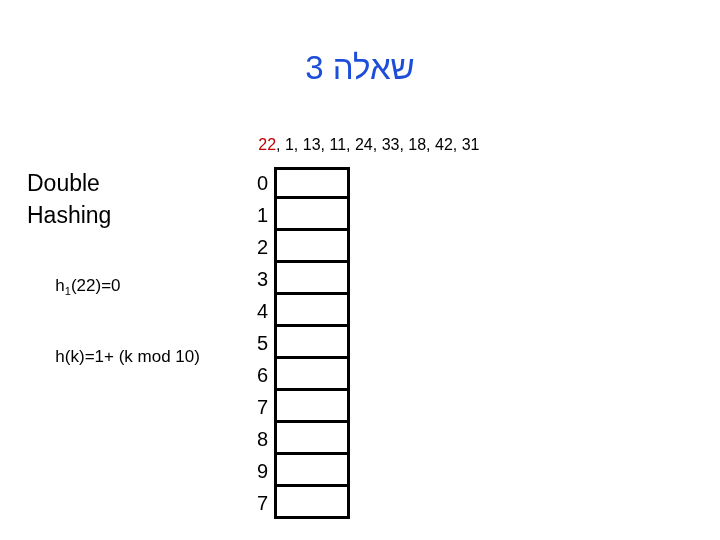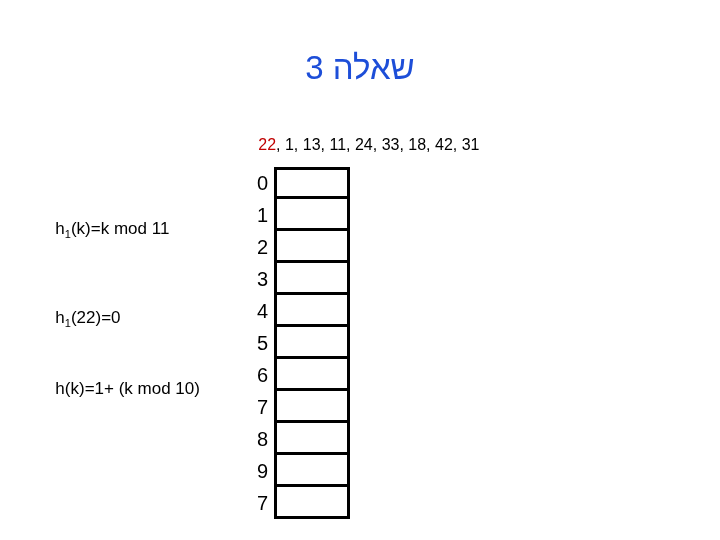--- a/index.html
+++ b/index.html
@@ -130,24 +130,23 @@
 <div id="slide">
 
   <div id="slide-title">שאלה 3</div>
 
   <div id="key-sequence">
     <span class="first-key">22</span><span>, 1, 13, 11, 24, 33, 18, 42, 31</span>
   </div>
 
   <div id="left-column">
 
-
-    <div class="formula" id="primary-hash">
-      <span>h</span><sub>1</sub><span>(k)=k mod 11</span>
-    </div>
+    <div id="method-heading">Double
+Hashing</div>
+
 
     <div class="formula" id="primary-hash-example">
       <span>h</span><sub>1</sub><span>(22)=0</span>
     </div>
 
 
     <div class="formula" id="step-function-formula">
       <span>h</span><span>(k)=1+ (k mod 10)</span>
     </div>
 

